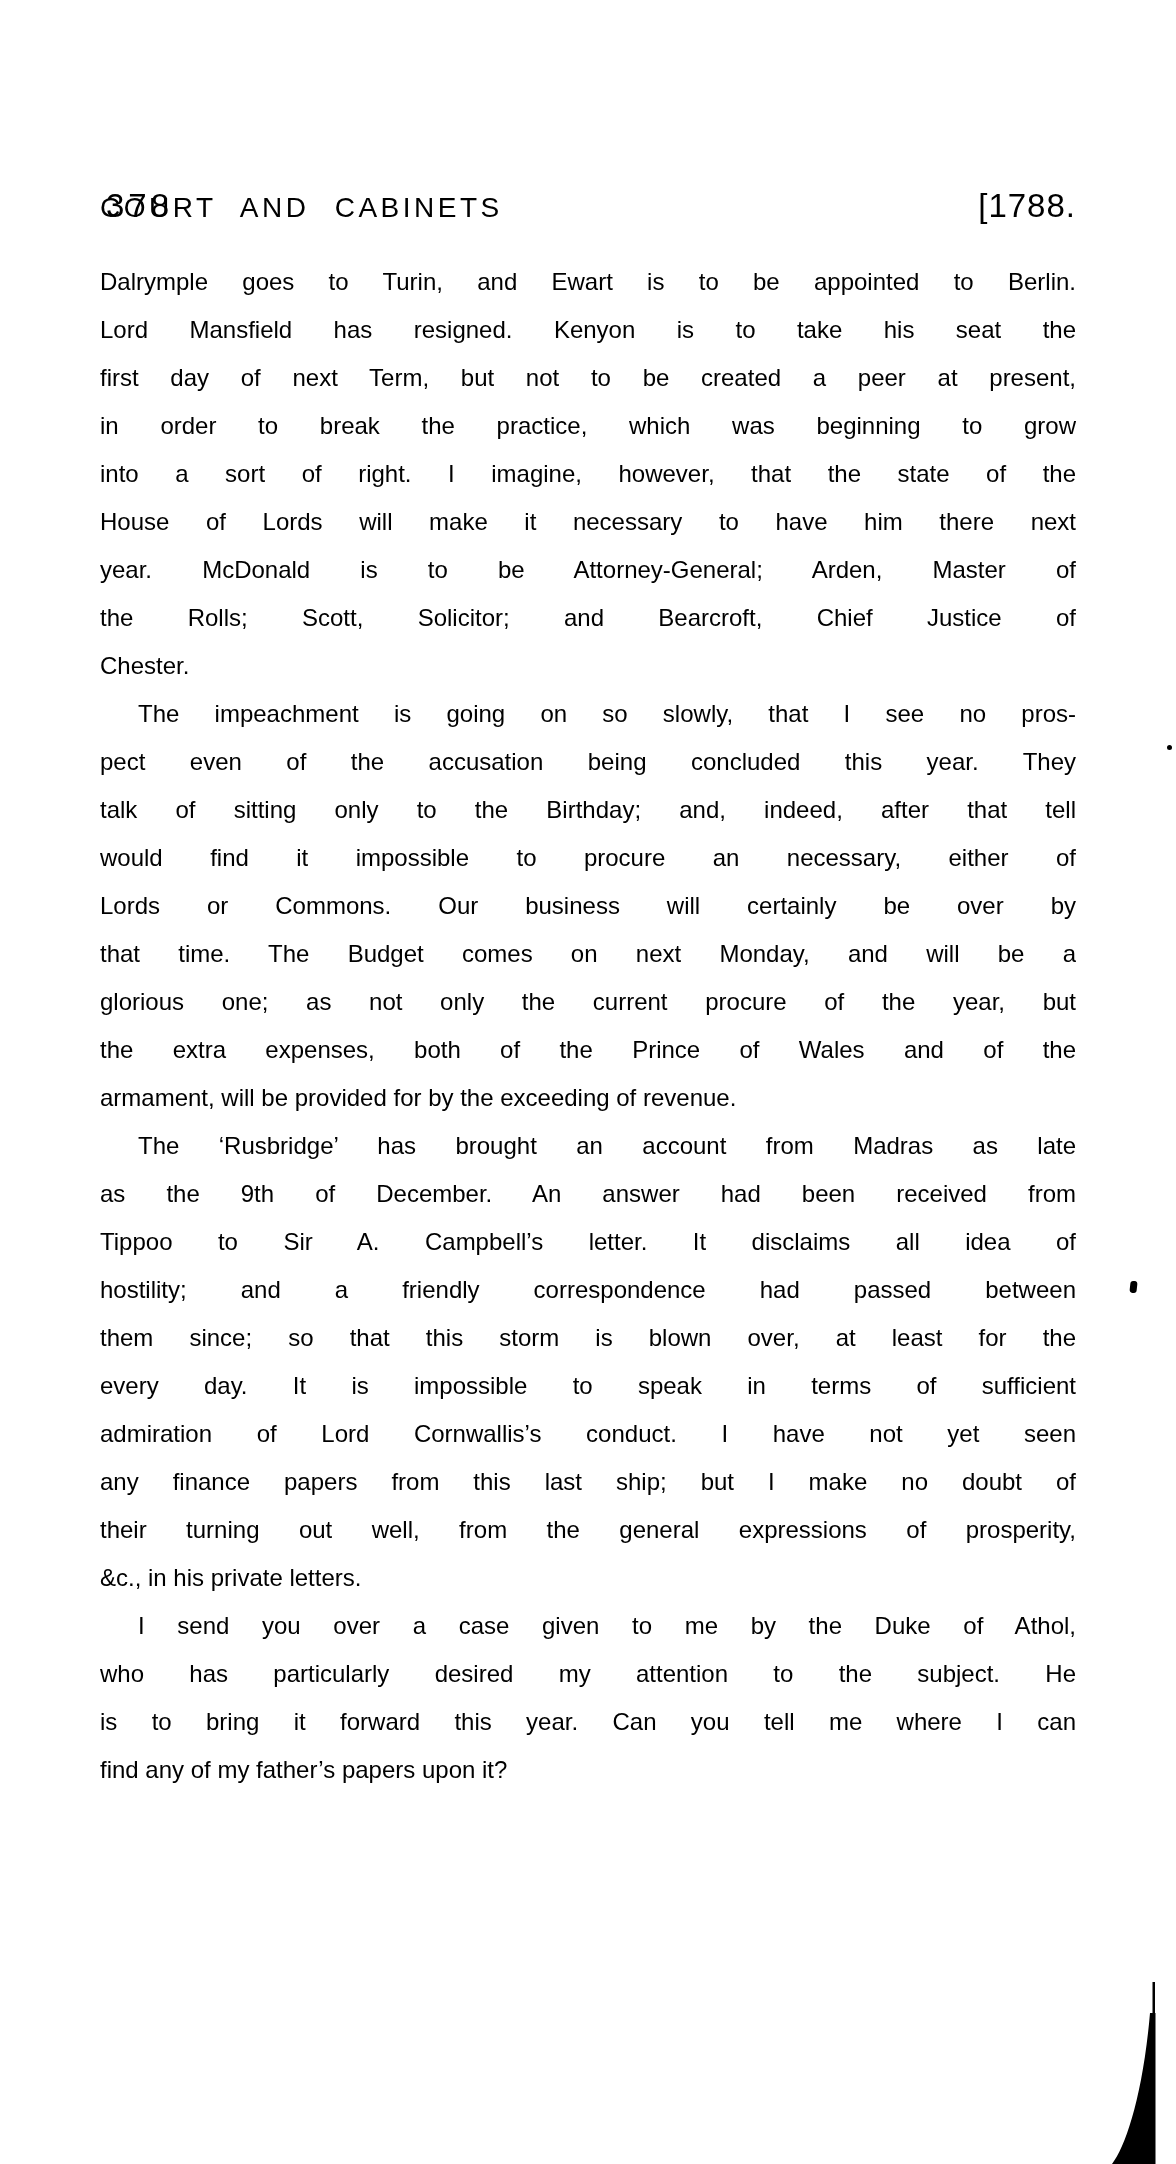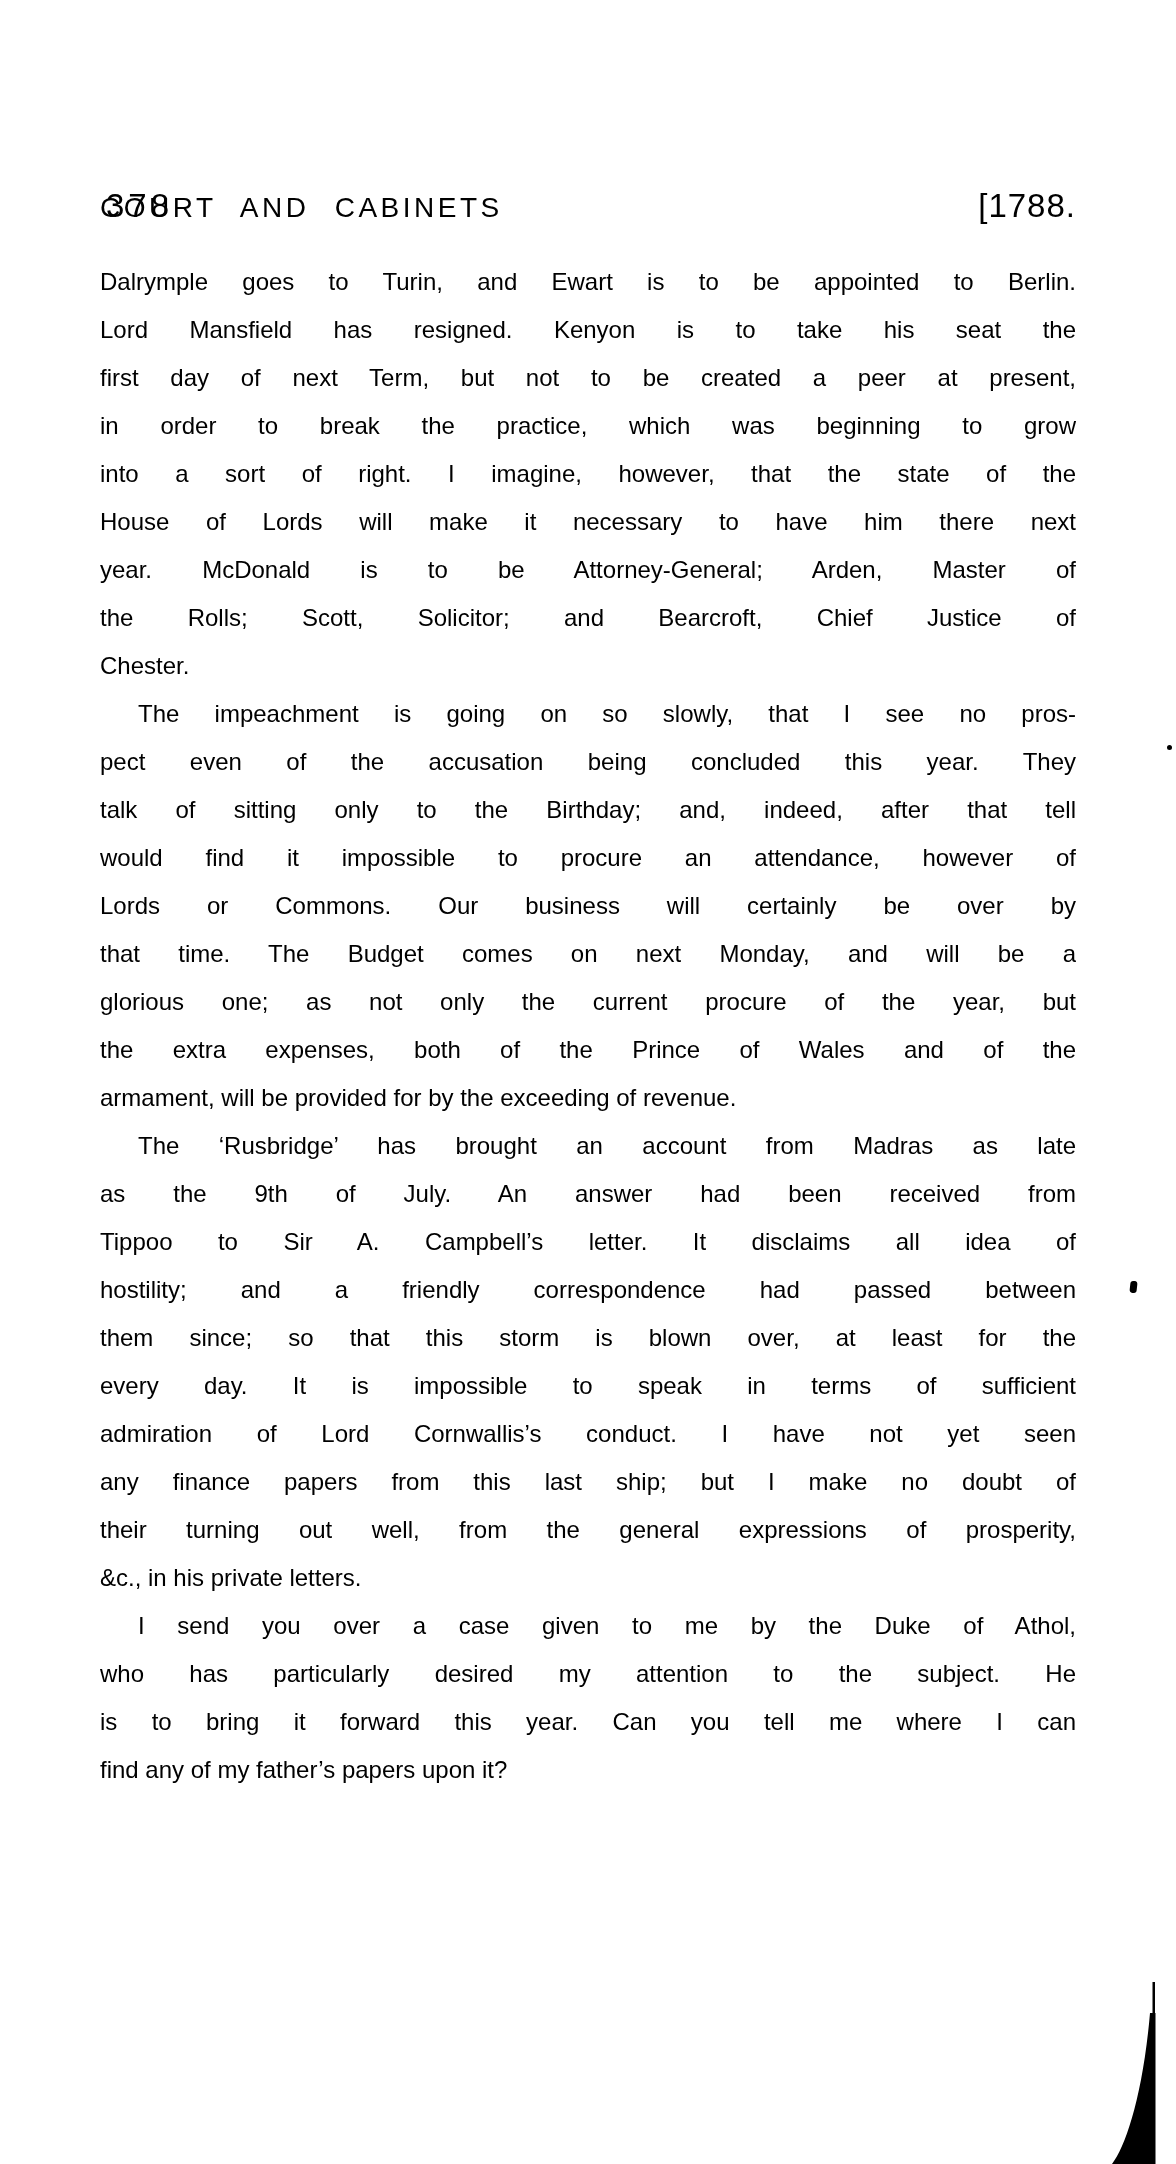--- a/index.html
+++ b/index.html
@@ -113,28 +113,28 @@
       <div class="line">first day of next Term, but not to be created a peer at present,</div>
       <div class="line">in order to break the practice, which was beginning to grow</div>
       <div class="line">into a sort of right. I imagine, however, that the state of the</div>
       <div class="line">House of Lords will make it necessary to have him there next</div>
       <div class="line">year. McDonald is to be Attorney-General; Arden, Master of</div>
       <div class="line">the Rolls; Scott, Solicitor; and Bearcroft, Chief Justice of</div>
       <div class="line last">Chester.</div>
       <div class="line indent">The impeachment is going on so slowly, that I see no pros-</div>
       <div class="line">pect even of the accusation being concluded this year. They</div>
       <div class="line">talk of sitting only to the Birthday; and, indeed, after that tell</div>
-      <div class="line">would find it impossible to procure an attendance, however of</div>
+      <div class="line">would find it impossible to procure an necessary, either of</div>
       <div class="line">Lords or Commons. Our business will certainly be over by</div>
       <div class="line">that time. The Budget comes on next Monday, and will be a</div>
       <div class="line">glorious one; as not only the current procure of the year, but</div>
       <div class="line">the extra expenses, both of the Prince of Wales and of the</div>
       <div class="line last">armament, will be provided for by the exceeding of revenue.</div>
       <div class="line indent">The ‘Rusbridge’ has brought an account from Madras as late</div>
-      <div class="line">as the 9th of July. An answer had been received from</div>
+      <div class="line">as the 9th of December. An answer had been received from</div>
       <div class="line">Tippoo to Sir A. Campbell’s letter. It disclaims all idea of</div>
       <div class="line">hostility; and a friendly correspondence had passed between</div>
       <div class="line">them since; so that this storm is blown over, at least for the</div>
       <div class="line">every day. It is impossible to speak in terms of sufficient</div>
       <div class="line">admiration of Lord Cornwallis’s conduct. I have not yet seen</div>
       <div class="line">any finance papers from this last ship; but I make no doubt of</div>
       <div class="line">their turning out well, from the general expressions of prosperity,</div>
       <div class="line last">&amp;c., in his private letters.</div>
       <div class="line indent">I send you over a case given to me by the Duke of Athol,</div>
       <div class="line">who has particularly desired my attention to the subject. He</div>

